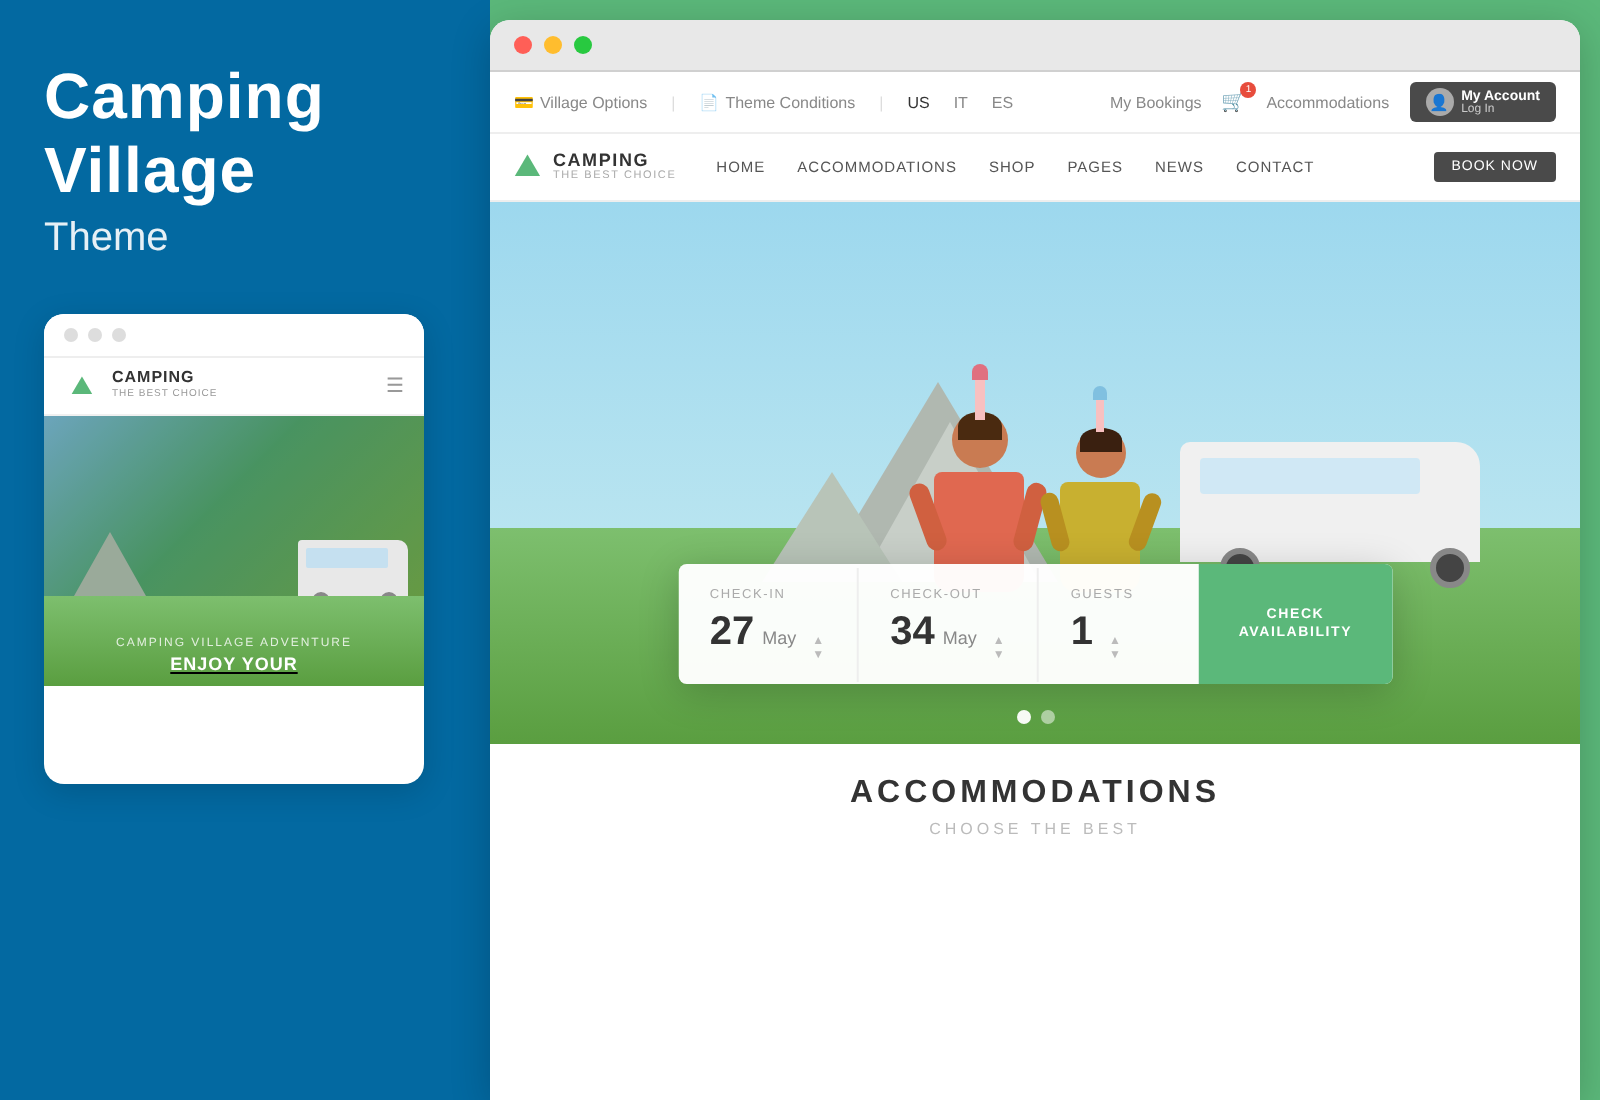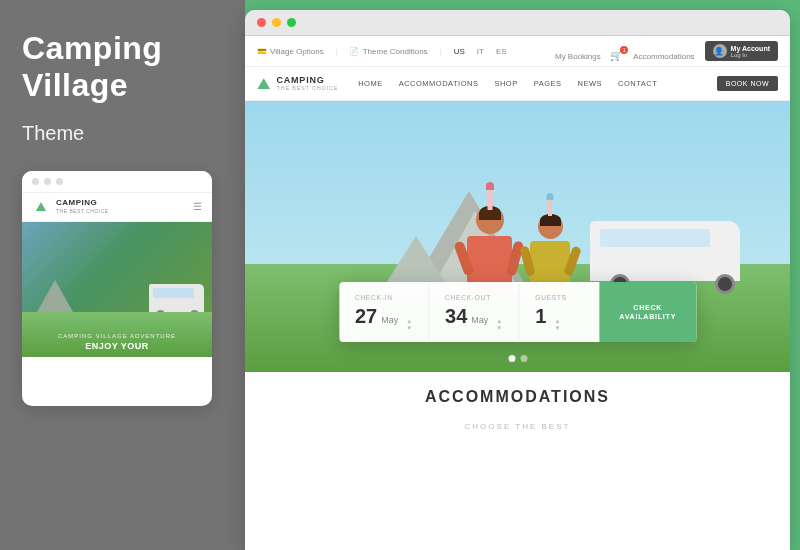--- a/index.html
+++ b/index.html
@@ -10,38 +10,38 @@
       font-family: Arial, sans-serif;
       background: #5bb87a;
       display: flex;
       flex-direction: row;
     }
 
     
     .left-panel {
       width: 245px;
       min-width: 245px;
-      background: #737373;
+      background: #0369a1;
       padding: 30px 22px;
       display: flex;
       flex-direction: column;
       gap: 16px;
     }
     .left-title {
       color: #fff;
       font-size: 32px;
       font-weight: 900;
       line-height: 1.15;
       letter-spacing: 0.5px;
     }
     .left-subtitle {
       color: rgba(255,255,255,0.9);
       font-size: 20px;
       font-weight: 400;
-      margin-top: 18px;
+      margin-top: 4px;
     }
     .left-author {
       color: rgba(255,255,255,0.85);
       font-size: 13px;
       margin-top: 4px;
     }
 
     
     .mobile-card {
       background: #fff;
@@ -182,21 +182,21 @@
     }
     .utility-item {
       display: flex;
       align-items: center;
       gap: 3px;
     }
     .utility-sep { color: #ddd; }
     .utility-right {
       margin-left: auto;
       display: flex;
-      align-items: flex-end;
+      align-items: center;
       gap: 10px;
     }
     .cart-icon-wrapper {
       position: relative;
       font-size: 10px;
       color: #888;
     }
     .cart-badge {
       position: absolute;
       top: -4px;
@@ -479,21 +479,21 @@
       font-weight: 700;
       color: #333;
       letter-spacing: 2px;
       text-transform: uppercase;
     }
     .section-subtitle {
       font-size: 8px;
       color: #bbb;
       letter-spacing: 2px;
       text-transform: uppercase;
-      margin-top: 16px;
+      margin-top: 4px;
     }
   </style>
 </head>
 <body>
 
 <div class="left-panel">
   <div>
     <div class="left-title">Camping Village</div>
     <div class="left-subtitle">Theme</div>
   </div>
@@ -522,21 +522,21 @@
       <div style="position:absolute;bottom:45px;left:15px;width:0;height:0;border-left:18px solid transparent;border-right:18px solid transparent;border-bottom:32px solid #9aaa9a;"></div>
 
       <div style="position:absolute;right:8px;bottom:45px;width:55px;height:28px;background:#e8e8e8;border-radius:2px 5px 0 0;">
         <div style="position:absolute;top:4px;left:4px;right:10px;height:10px;background:#c5e0f0;border-radius:1px;"></div>
         <div style="position:absolute;bottom:-7px;left:7px;width:9px;height:9px;border-radius:50%;background:#444;border:2px solid #888;"></div>
         <div style="position:absolute;bottom:-7px;right:5px;width:9px;height:9px;border-radius:50%;background:#444;border:2px solid #888;"></div>
       </div>
 
       <div style="position:absolute;bottom:0;left:0;right:0;height:45px;background:linear-gradient(180deg,#7dbf6e,#5a9e40);"></div>
       <div class="mobile-hero-text">CAMPING VILLAGE ADVENTURE</div>
-      <div style="position:absolute;bottom:4px;left:0;right:0;text-align:center;">
+      <div style="position:absolute;bottom:4px;left:0;right:0;text-align:center;text-decoration:underline;">
         <div style="color:#fff;font-size:9px;font-weight:900;text-transform:uppercase;letter-spacing:0.5px;line-height:1.3;">ENJOY YOUR</div>
       </div>
     </div>
   </div>
 </div>
 
 <div class="right-panel">
 
   <div class="browser-chrome">
     <div class="browser-dot bd-red"></div>

